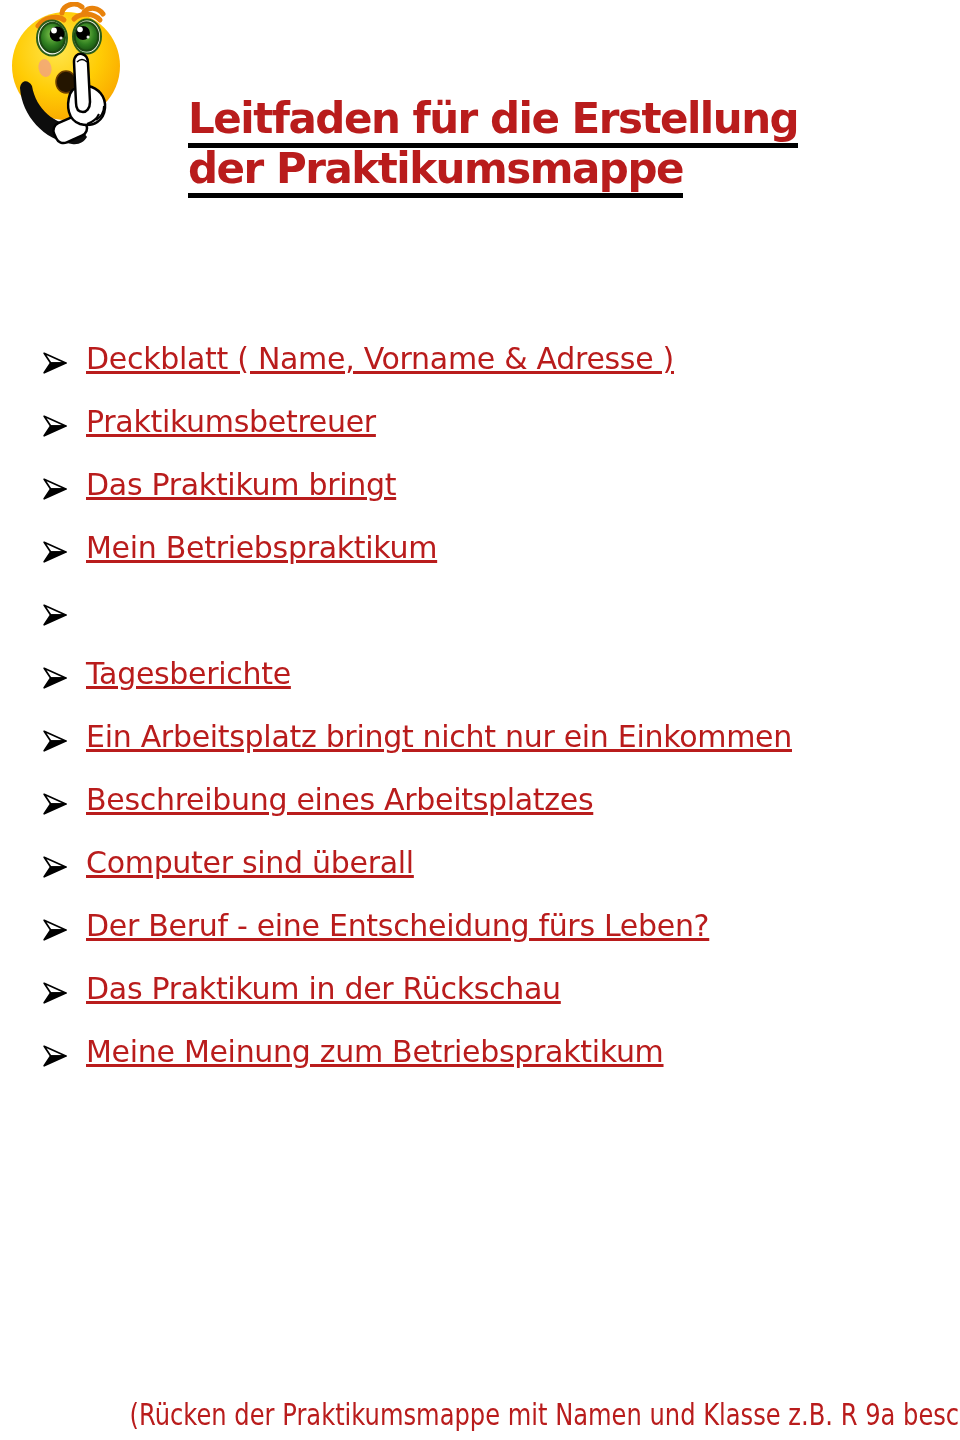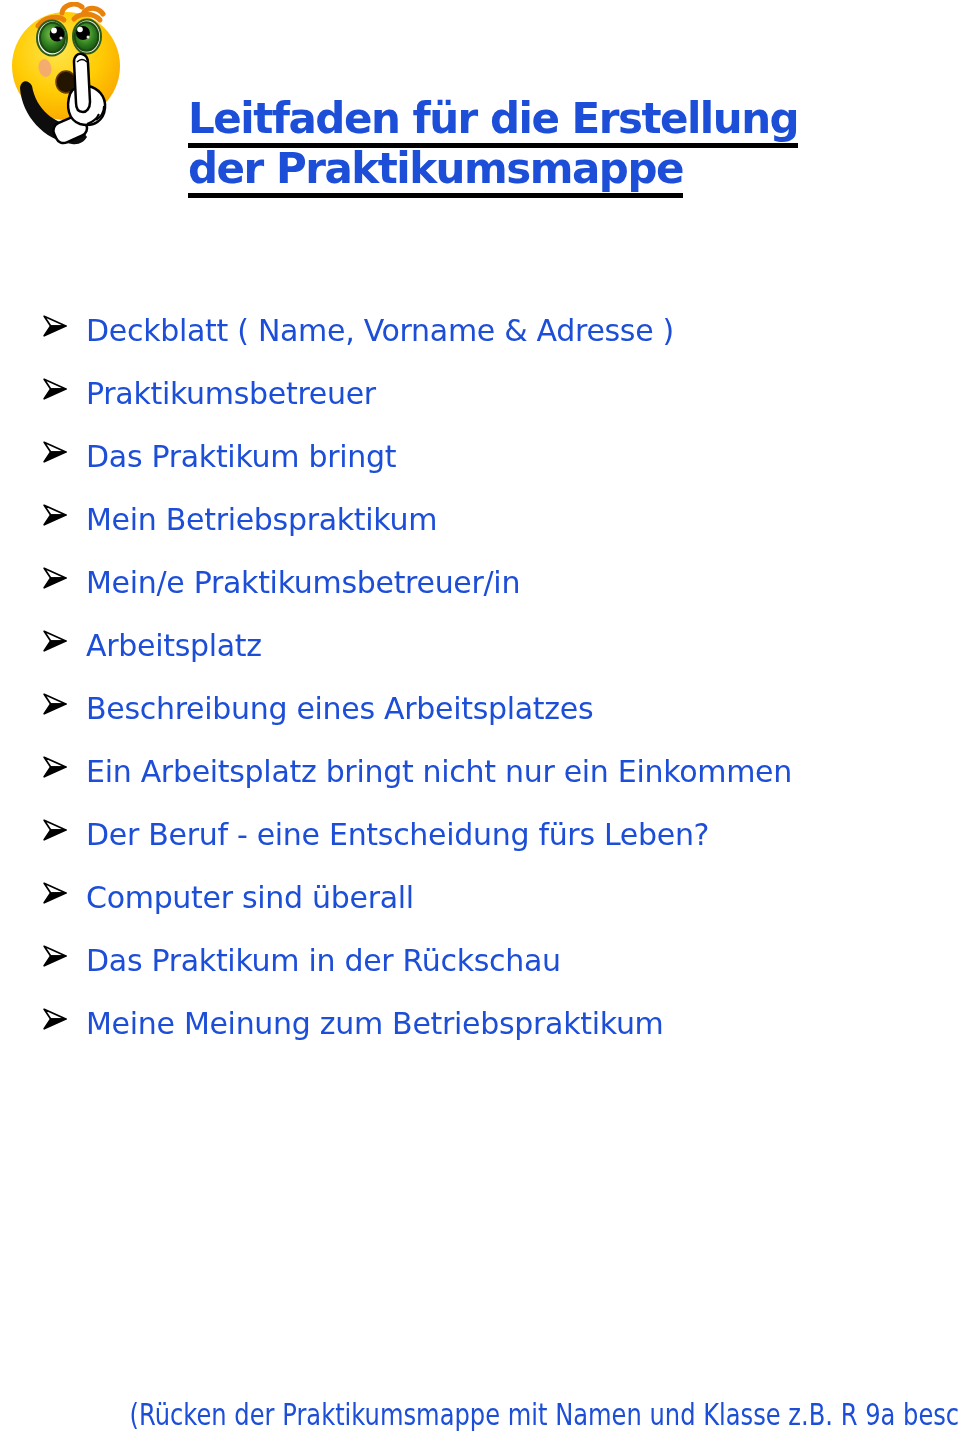--- a/index.html
+++ b/index.html
@@ -5,21 +5,21 @@
   * { margin: 0; padding: 0; box-sizing: border-box; }
   html, body { background: #e9e9e9; }
   .page {
     position: relative;
     width: 960px;
     height: 1440px;
     margin: 0 auto;
     background: #ffffff;
     overflow: hidden;
     font-family: "DejaVu Sans", sans-serif;
-    color: #1d4ed8;
+    color: #b91c1c;
   }
 
   
   .smiley {
     position: absolute;
     left: 4px;
     top: 2px;
     width: 118px;
     height: 150px;
   }
@@ -45,21 +45,22 @@
   
   .toc {
     position: absolute;
     left: 42px;
     top: 313px;
     list-style: none;
   }
   .toc li {
     height: 63px;
     display: flex;
-    align-items: flex-start;
+    align-items: flex-end;
+    text-decoration: underline;
   }
   .bullet {
     width: 26px;
     height: 26px;
     flex: 0 0 26px;
     margin-right: 18px;
   }
   .item-text {
     font-size: 30px;
     letter-spacing: -0.3px;
@@ -188,51 +189,50 @@
     <li>
       <svg class="bullet">
           <use href="#arrow-bullet"></use>
         </svg>
       <span class="item-text">Mein Betriebspraktikum</span>
     </li>
     <li>
       <svg class="bullet">
           <use href="#arrow-bullet"></use>
         </svg>
-      <span class="item-text">Mein/e Praktikumsbetreuer/in</span>
-    </li>
-    <li>
-      <svg class="bullet">
-          <use href="#arrow-bullet"></use>
-        </svg>
-      <span class="item-text">Arbeitsplatz</span>
+    </li>
+    <li>
+      <svg class="bullet">
+          <use href="#arrow-bullet"></use>
+        </svg>
+      <span class="item-text">Tagesberichte</span>
+    </li>
+    <li>
+      <svg class="bullet">
+          <use href="#arrow-bullet"></use>
+        </svg>
+      <span class="item-text">Ein Arbeitsplatz bringt nicht nur ein Einkommen</span>
     </li>
     <li>
       <svg class="bullet">
           <use href="#arrow-bullet"></use>
         </svg>
       <span class="item-text">Beschreibung eines Arbeitsplatzes</span>
     </li>
     <li>
       <svg class="bullet">
           <use href="#arrow-bullet"></use>
         </svg>
-      <span class="item-text">Ein Arbeitsplatz bringt nicht nur ein Einkommen</span>
+      <span class="item-text">Computer sind überall</span>
     </li>
     <li>
       <svg class="bullet">
           <use href="#arrow-bullet"></use>
         </svg>
       <span class="item-text">Der Beruf - eine Entscheidung fürs Leben?</span>
-    </li>
-    <li>
-      <svg class="bullet">
-          <use href="#arrow-bullet"></use>
-        </svg>
-      <span class="item-text">Computer sind überall</span>
     </li>
     <li>
       <svg class="bullet">
           <use href="#arrow-bullet"></use>
         </svg>
       <span class="item-text">Das Praktikum in der Rückschau</span>
     </li>
     <li>
       <svg class="bullet">
           <use href="#arrow-bullet"></use>

